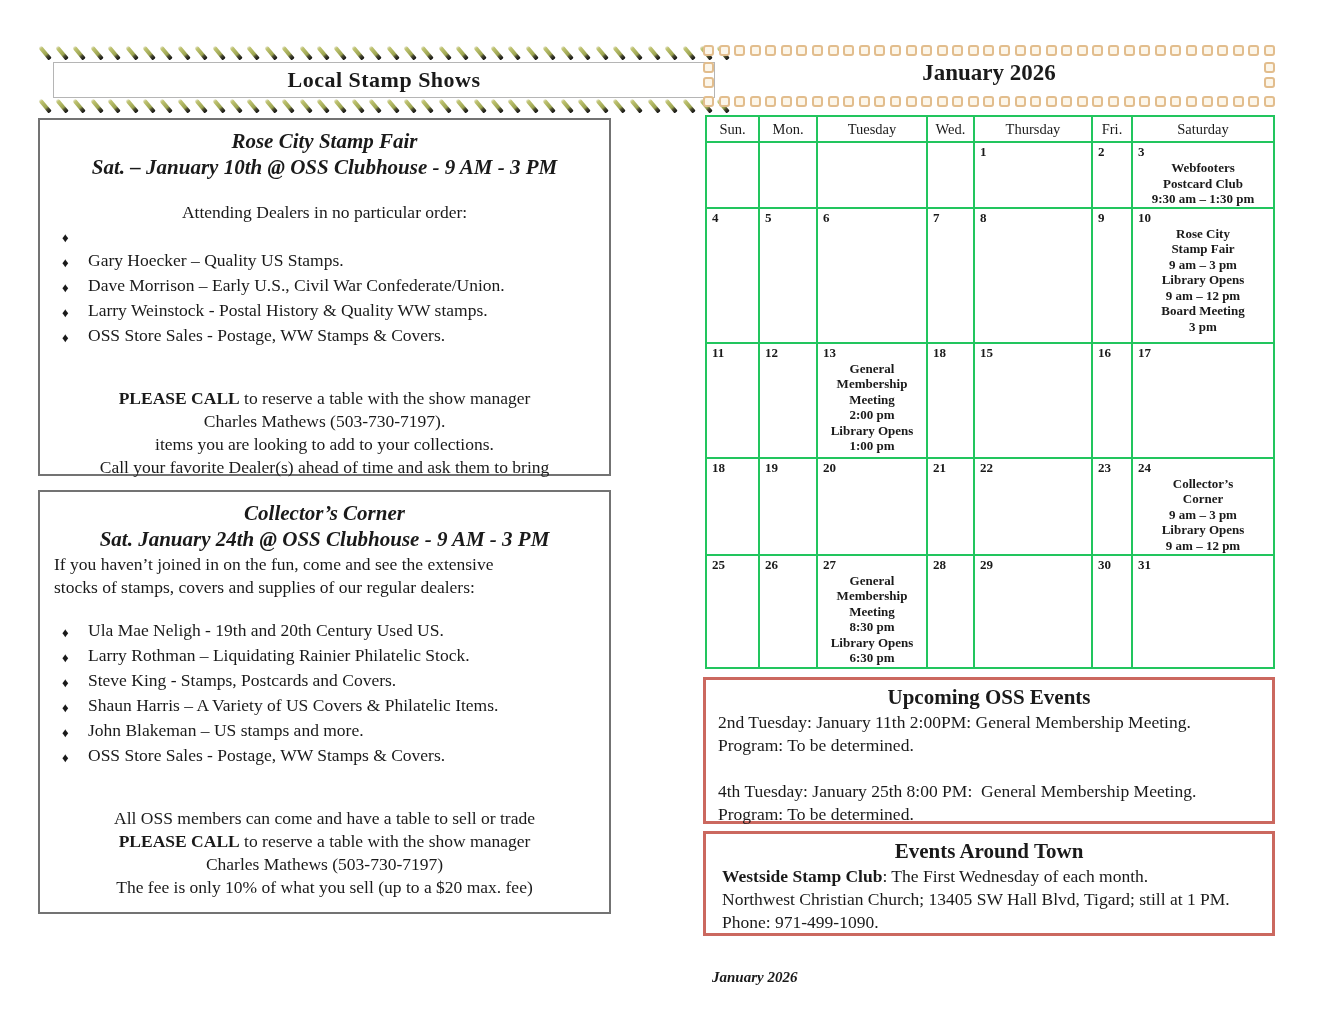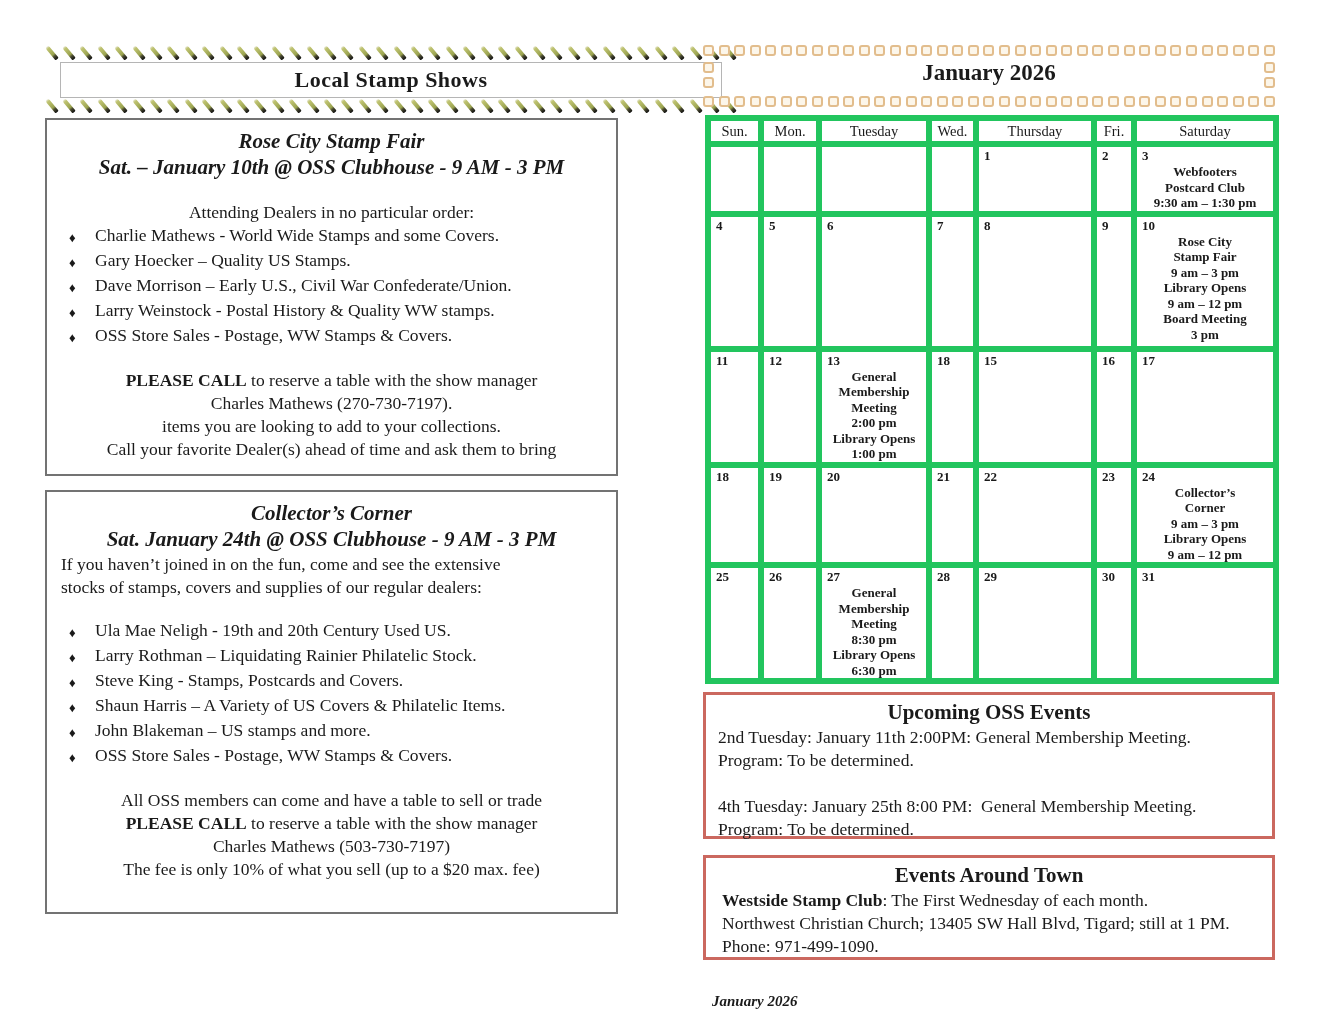--- a/index.html
+++ b/index.html
@@ -1,21 +1,21 @@
 <!DOCTYPE html>
 <html><head>
 <meta charset="utf-8">
 <style>
   * { margin:0; padding:0; box-sizing:border-box; }
   html,body { background:#ffffff; }
   .page {
     position:relative; width:1320px; height:1020px; background:#ffffff;
     font-family:"Liberation Serif", serif; color:#1a1a1a; overflow:hidden;
   }
-  .left-col  { position:absolute; left:45px; top:45px; width:692px; }
+  .left-col  { position:absolute; left:38px; top:45px; width:692px; }
   .right-col { position:absolute; left:703px; top:45px; width:572px; }
 
   
   .pencil-frame { position:relative; height:70px; }
   .pencil-row { position:absolute; left:0; right:0; display:flex; justify-content:space-between; height:17px; }
   .pencil-row.top { top:0; }
   .pencil-row.bottom { bottom:0; }
   .pencil { width:13px; height:17px; display:inline-block; }
   .pencil i {
     display:block; width:4px; height:16px; margin:0 auto; border-radius:2px 2px 1px 1px;
@@ -38,44 +38,44 @@
   .green-box.box1 { height:358px; margin-top:3px; }
   .green-box.box2 { height:424px; margin-top:14px; }
   .box-title    { text-align:center; font-weight:bold; font-style:italic; font-size:21px; line-height:26px; }
   .box-subtitle { text-align:center; font-weight:bold; font-style:italic; font-size:21px; line-height:27px; }
   .box-intro    { text-align:center; font-size:17.5px; line-height:23px; margin-top:20px; }
   .box-intro-left { text-align:left; font-size:17.5px; line-height:23px; padding:0 4px; }
   ul.dealers { list-style:none; margin:0; padding:0 0 0 12px; }
   ul.dealers.gap-top { margin-top:20px; }
   ul.dealers li { font-size:17.5px; line-height:23px; display:flex; }
   ul.dealers .bullet { width:26px; flex:0 0 26px; font-size:13px; text-align:left; padding-top:2px; }
-  .center-block { margin-top:20px; }
+  .center-block { margin-top:38px; }
   .center-line { text-align:center; font-size:17.5px; line-height:23px; white-space:pre-wrap; }
   .b { font-weight:bold; }
 
   
   .stamp-frame { position:relative; height:62px; margin-bottom:8px; }
   .stamp-row { position:absolute; left:0; right:0; display:flex; justify-content:space-between; }
   .stamp-row.top { top:0; }
   .stamp-row.bottom { bottom:0; }
   .stamp { width:11px; height:11px; border:2px solid #e2bd8d; border-radius:3px; background:#fcf6ea; }
   .stamp-side { position:absolute; }
   .stamp-title { position:absolute; left:0; right:0; top:15px; text-align:center; font-size:23px; font-weight:bold; }
 
   table.calendar { border-collapse:collapse; table-layout:fixed; width:568px; border:2px solid #c4625c; margin-left:2px; }
-  table.calendar th, table.calendar td { border:6px solid #22c55e; }
+  table.calendar th, table.calendar td { border:2px solid #22c55e; }
   table.calendar th { font-weight:normal; font-size:14.5px; height:26px; text-align:center; }
   table.calendar td { vertical-align:top; }
   .day-num { font-weight:bold; font-size:13px; padding:1px 0 0 5px; text-align:left; line-height:15px; }
   .cell-event { font-weight:bold; font-size:13px; line-height:15.5px; text-align:center; padding-top:1px; }
 
   
   .red-box { border:3px solid #cb685f; background:#fff; padding:4px 10px 0 10px; width:572px; }
   .red-box.upcoming { margin-top:8px; height:147px; }
-  .red-box.around { margin-top:16px; height:105px; }
+  .red-box.around { margin-top:7px; height:105px; }
   .red-title { text-align:center; font-weight:bold; font-size:21px; line-height:27px; }
   .evt-line { font-size:17.5px; line-height:23px; min-height:23px; white-space:pre-wrap; padding-left:2px; }
   .around .evt-line { padding-left:6px; }
 
   .page-footer { margin-top:33px; margin-left:9px; font-weight:bold; font-style:italic; font-size:15px; }
 </style>
 </head>
 <body>
 
 <div class="page">
@@ -336,42 +336,41 @@
         </div>
     </div>
 
     <div class="green-box box1">
       <div class="box-title">Rose City Stamp Fair</div>
       <div class="box-subtitle">Sat. – January 10th @ OSS Clubhouse - 9 AM - 3 PM</div>
       <div class="box-intro">Attending Dealers in no particular order:</div>
       <ul class="dealers" id="rose-dealers">
           <li>
             <span class="bullet">♦</span>
-            <span>Charlie Mathews - World Wide Stamps and some Covers.</span>
           </li>
           <li>
             <span class="bullet">♦</span>
             <span>Gary Hoecker – Quality US Stamps.</span>
           </li>
           <li>
             <span class="bullet">♦</span>
             <span>Dave Morrison – Early U.S., Civil War Confederate/Union.</span>
           </li>
           <li>
             <span class="bullet">♦</span>
             <span>Larry Weinstock - Postal History &amp; Quality WW stamps.</span>
           </li>
           <li>
             <span class="bullet">♦</span>
             <span>OSS Store Sales - Postage, WW Stamps &amp; Covers.</span>
           </li>
         </ul>
       <div class="center-block">
         <div class="center-line"><span class="b">PLEASE CALL</span><span> to reserve a table with the show manager</span></div>
-        <div class="center-line">Charles Mathews (270-730-7197).</div>
+        <div class="center-line">Charles Mathews (503-730-7197).</div>
         <div class="center-line">items you are looking to add to your collections.</div>
         <div class="center-line">Call your favorite Dealer(s) ahead of time and ask them to bring</div>
       </div>
     </div>
 
     <div class="green-box box2">
       <div class="box-title">Collector’s Corner</div>
       <div class="box-subtitle">Sat. January 24th @ OSS Clubhouse - 9 AM - 3 PM</div>
       <div class="box-intro-left">If you haven’t joined in on the fun, come and see the extensive</div>
       <div class="box-intro-left">stocks of stamps, covers and supplies of our regular dealers:</div>

